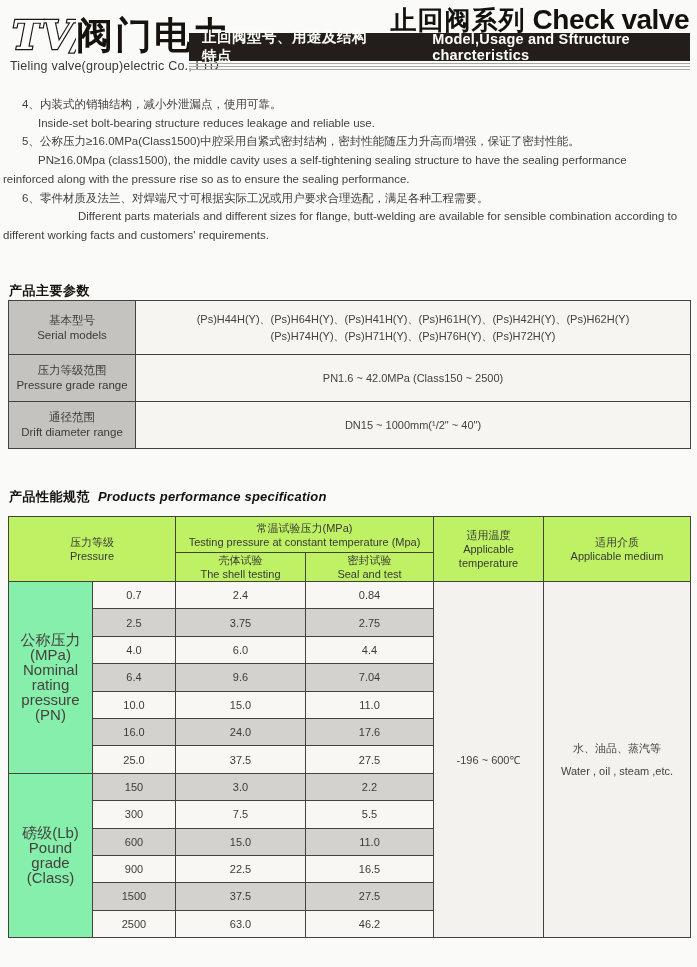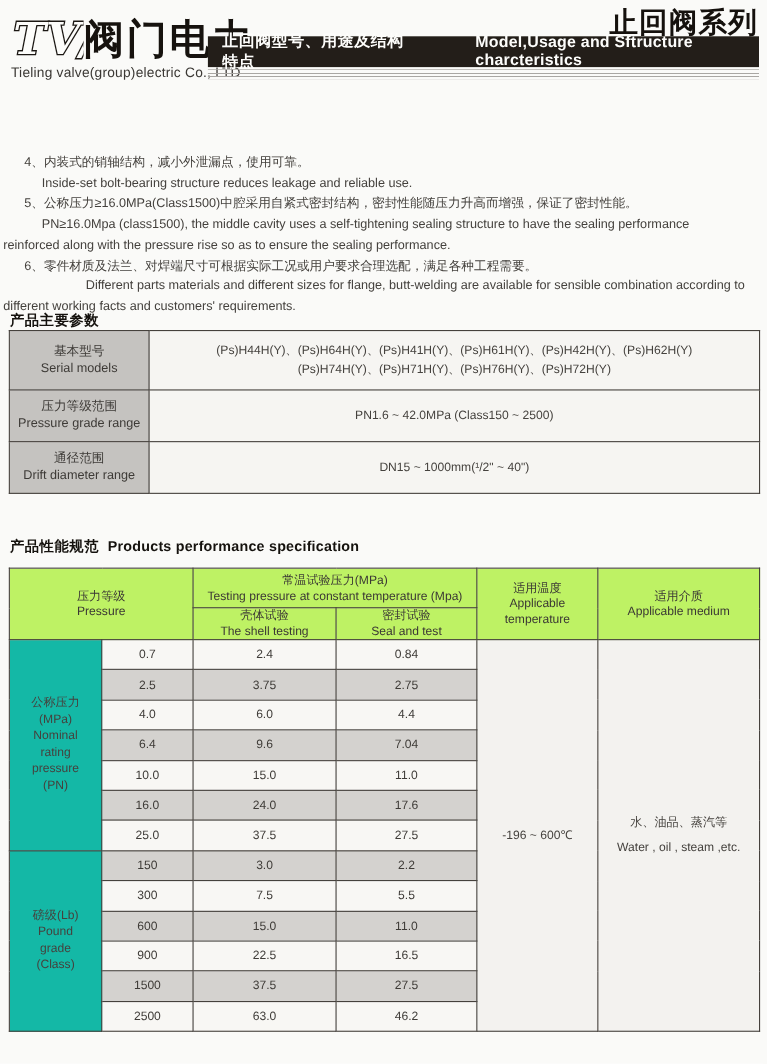--- a/index.html
+++ b/index.html
@@ -25,70 +25,71 @@
     box-sizing:border-box; padding-left:13px; gap:23px;
   }
   .bar-zh { font-size:14.5px; font-weight:bold; letter-spacing:0.5px; }
   .bar-en { font-size:14.5px; font-weight:bold; letter-spacing:0.2px;margin-left:39px; }
   .stripes {
     position:absolute; left:189px; top:63px; width:501px; height:9px;
     background:repeating-linear-gradient(to bottom,#a9a7a3 0px,#a9a7a3 1px,rgba(0,0,0,0) 1px,rgba(0,0,0,0) 3px);
   }
 
   
-  .intro { position:absolute; left:0; top:95px; width:568px;margin-top:44px; }
+  .intro { position:absolute; left:0; top:95px; width:568px; }
   .intro-line { font-size:11.5px; line-height:18.7px; color:#44413d; white-space:nowrap; }
   .ind-a { padding-left:22px; }
   .ind-b { padding-left:38px; }
   .ind-c { padding-left:3px; }
   .ind-d { padding-left:78px; }
 
   
   .sec-title { position:absolute; left:9px; font-size:13px; font-weight:bold; color:#15120e; letter-spacing:0.5px; }
-  .sec-title .en { margin-left:8px; letter-spacing:0.2px; }
+  .sec-title .en { margin-left:8px; letter-spacing:0.2px;font-style:italic; }
   #sec1 { top:282px; }
   #sec2 { top:488px; }
 
   
   table { border-collapse:collapse; table-layout:fixed; }
   td, th { border:1.5px solid #45413c; box-sizing:border-box; text-align:center; vertical-align:middle; padding:0 2px; }
 
   .t1 { position:absolute; left:8px; top:300px; width:682px; }
   .t1 .lbl { background:#c5c3c0; width:127px; font-weight:normal; font-size:11.5px; line-height:15px; color:#3d3a36; }
   .t1 .val { background:#f6f5f2; font-size:11px; line-height:17px; color:#45423e; }
   .t1 tr.r0 { height:54px; } .t1 tr.r1 { height:47px; } .t1 tr.r2 { height:47px; }
 
   .t2 { position:absolute; left:8px; top:516px; width:682px; }
   .t2 th { background:#bef264; font-weight:normal; font-size:11px; line-height:14px; color:#3b3834; }
   .t2 thead tr.h0 th { height:36px; }
   .t2 thead tr.h1 th { height:22px; }
   .t2 tbody td { height:27.4px; font-size:11px; color:#3e3b37; }
   .t2 tr.alt td.num { background:#d4d2cf; }
   .t2 tr.plain td.num { background:#f8f7f4; }
-  .t2 .group { background:#14b8a6; white-space:pre-line; font-size:11px; line-height:15px; color:#45423e; }
+  .t2 .group { background:#86efac; white-space:pre-line; font-size:15px; line-height:15px; color:#45423e; }
   .t2 .merge { background:#f3f2ef; font-size:11px; line-height:16px; color:#45423e; }
   .t2 .merge .ln2 { margin-top:7px; }
 </style>
 </head>
 <body>
 
 <div class="page">
 
   <div class="logo">
     <div class="logo-row">
       <svg width="66" height="46" viewBox="0 0 66 46">
         <text x="2" y="37" font-family="'DejaVu Serif', serif" font-style="italic" font-weight="bold" font-size="40" fill="#fdfdfb" stroke="#1b1713" stroke-width="2.4" paint-order="stroke">TV/</text>
       </svg>
       <span class="logo-zh">阀门电力</span>
     </div>
     <div class="company">Tieling valve(group)electric Co., LTD</div>
   </div>
 
   <div class="series">
     <span class="series-zh">止回阀系列</span>
+    <span class="series-en">Check valve</span>
   </div>
 
   <div class="bar">
     <span class="bar-zh">止回阀型号、用途及结构特点</span>
     <span class="bar-en">Model,Usage and Sftructure charcteristics</span>
   </div>
   <div class="stripes"></div>
 
   <div class="intro">
     <div class="intro-line ind-a">4、内装式的销轴结构，减小外泄漏点，使用可靠。</div>

